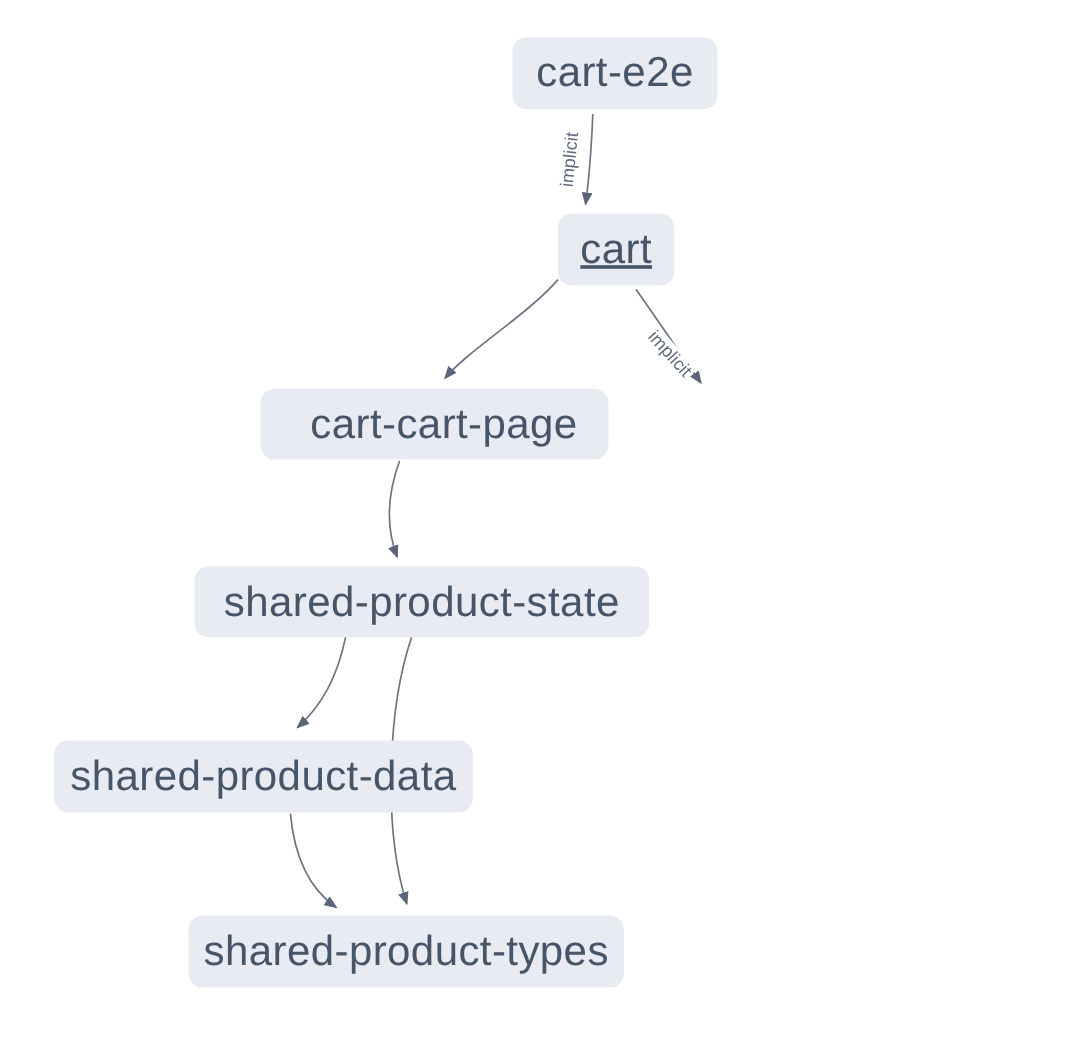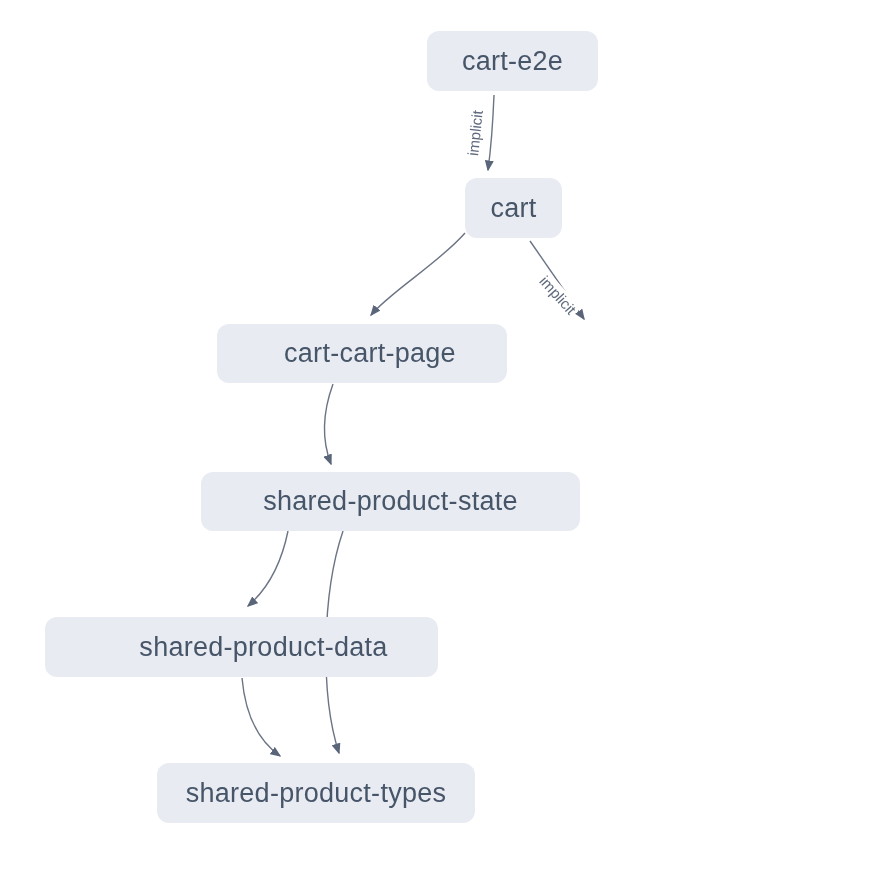--- a/index.html
+++ b/index.html
@@ -28,21 +28,21 @@
   }
   .node {
     position: absolute;
     z-index: 3;
     display: flex;
     align-items: center;
     justify-content: center;
     background: var(--node-fill, #e8ebf1);
     color: var(--node-text, #475569);
     border-radius: 12px;
-    font-size: 27px;
+    font-size: 35px;
     letter-spacing: 0.01em;
     white-space: nowrap;
     cursor: pointer;
     user-select: none;
   }
   .edge-label {
     position: absolute;
     z-index: 2;
     font-size: 15px;
     color: var(--edge-label, #5f6a7d);
@@ -67,18 +67,18 @@
         <path d="M530,241 C548,267 566,293 584,319" class="edge" marker-end="url(#arrowhead)"></path>
         <path d="M333,384 Q317,428 331,464" class="edge" marker-end="url(#arrowhead)"></path>
         <path d="M288,531 Q278,580 248,606" class="edge" marker-end="url(#arrowhead)"></path>
         <path d="M343,531 C322,593 320,695 339,753" class="edge" marker-end="url(#arrowhead)"></path>
         <path d="M242,678 Q247,733 280,756" class="edge" marker-end="url(#arrowhead)"></path>
       </g>
   </svg>
 <div class="edge-label" style="left: 475px; top: 133px; transform: translate(-50%, -50%) rotate(-84deg);">implicit</div>
     <div class="edge-label" style="left: 558px; top: 295px; transform: translate(-50%, -50%) rotate(48deg); background: rgb(255, 255, 255);">implicit</div>
     <div class="node" style="left: 427px; top: 31px; width: 171px; height: 60px;">cart-e2e</div>
-    <div class="node" style="left: 465px; top: 178px; width: 97px; height: 60px;">cart</div>
+    <div class="node" style="left: 465px; top: 178px; width: 97px; height: 60px; text-decoration: underline;">cart</div>
     <div class="node" style="left: 217px; top: 324px; width: 274px; height: 59px; padding-left: 16px;">cart-cart-page</div>
-    <div class="node" style="left: 162px; top: 472px; width: 379px; height: 59px; margin-left: 39px;">shared-product-state</div>
-    <div class="node" style="left: 45px; top: 617px; width: 349px; height: 60px; padding-left: 44px;">shared-product-data</div>
-    <div class="node" style="left: 157px; top: 763px; width: 318px; height: 60px; text-align: right;">shared-product-types</div>
+    <div class="node" style="left: 162px; top: 472px; width: 379px; height: 59px;">shared-product-state</div>
+    <div class="node" style="left: 45px; top: 617px; width: 349px; height: 60px;">shared-product-data</div>
+    <div class="node" style="left: 157px; top: 763px; width: 363px; height: 60px; text-align: right;">shared-product-types</div>
   </div>
 
 </body></html>

